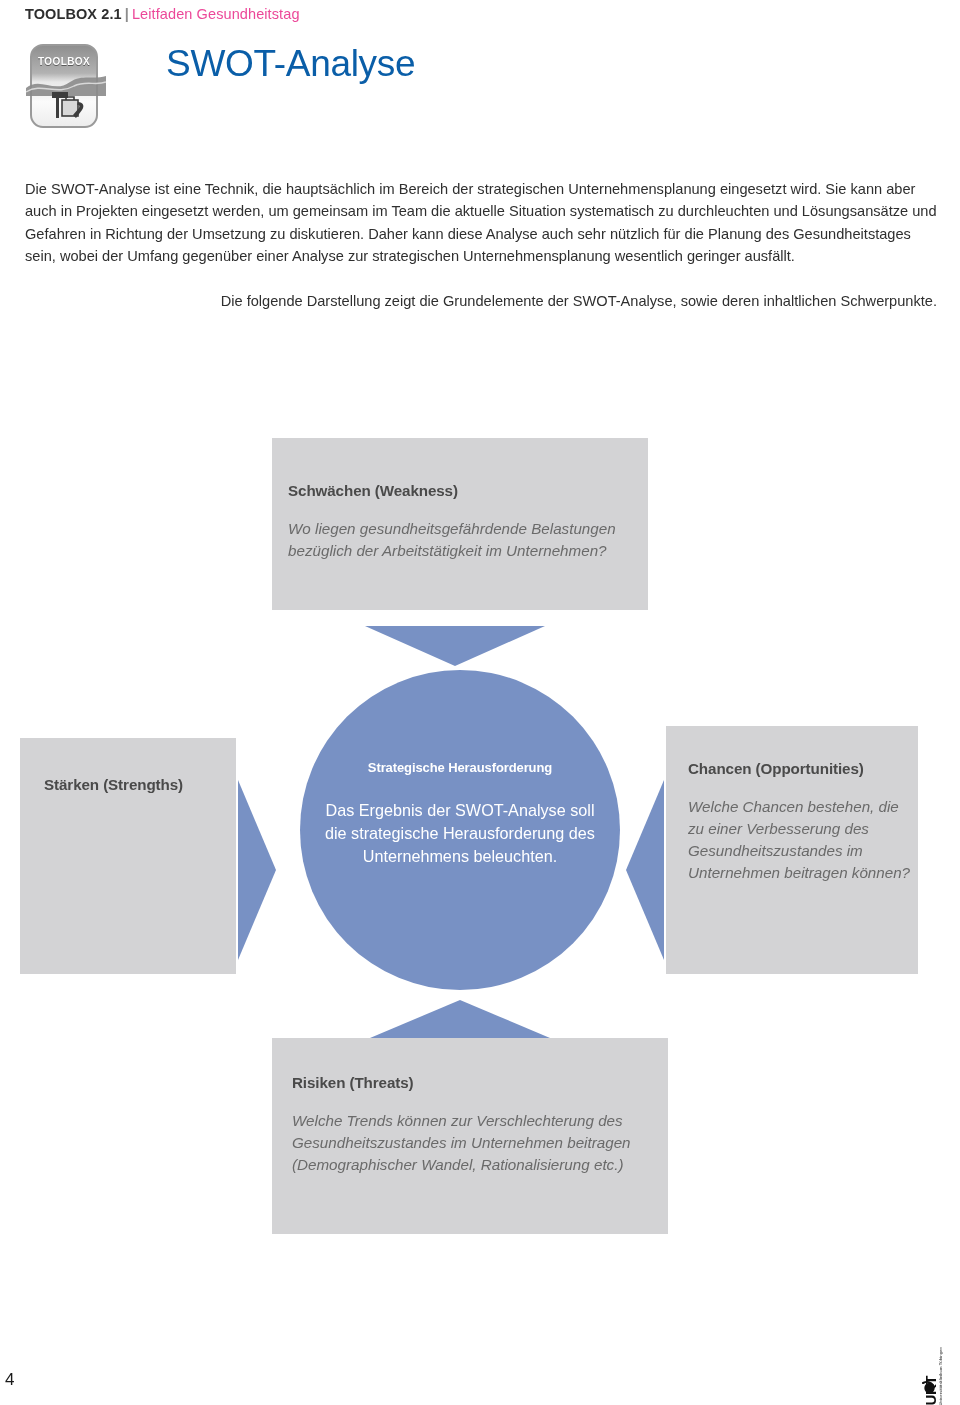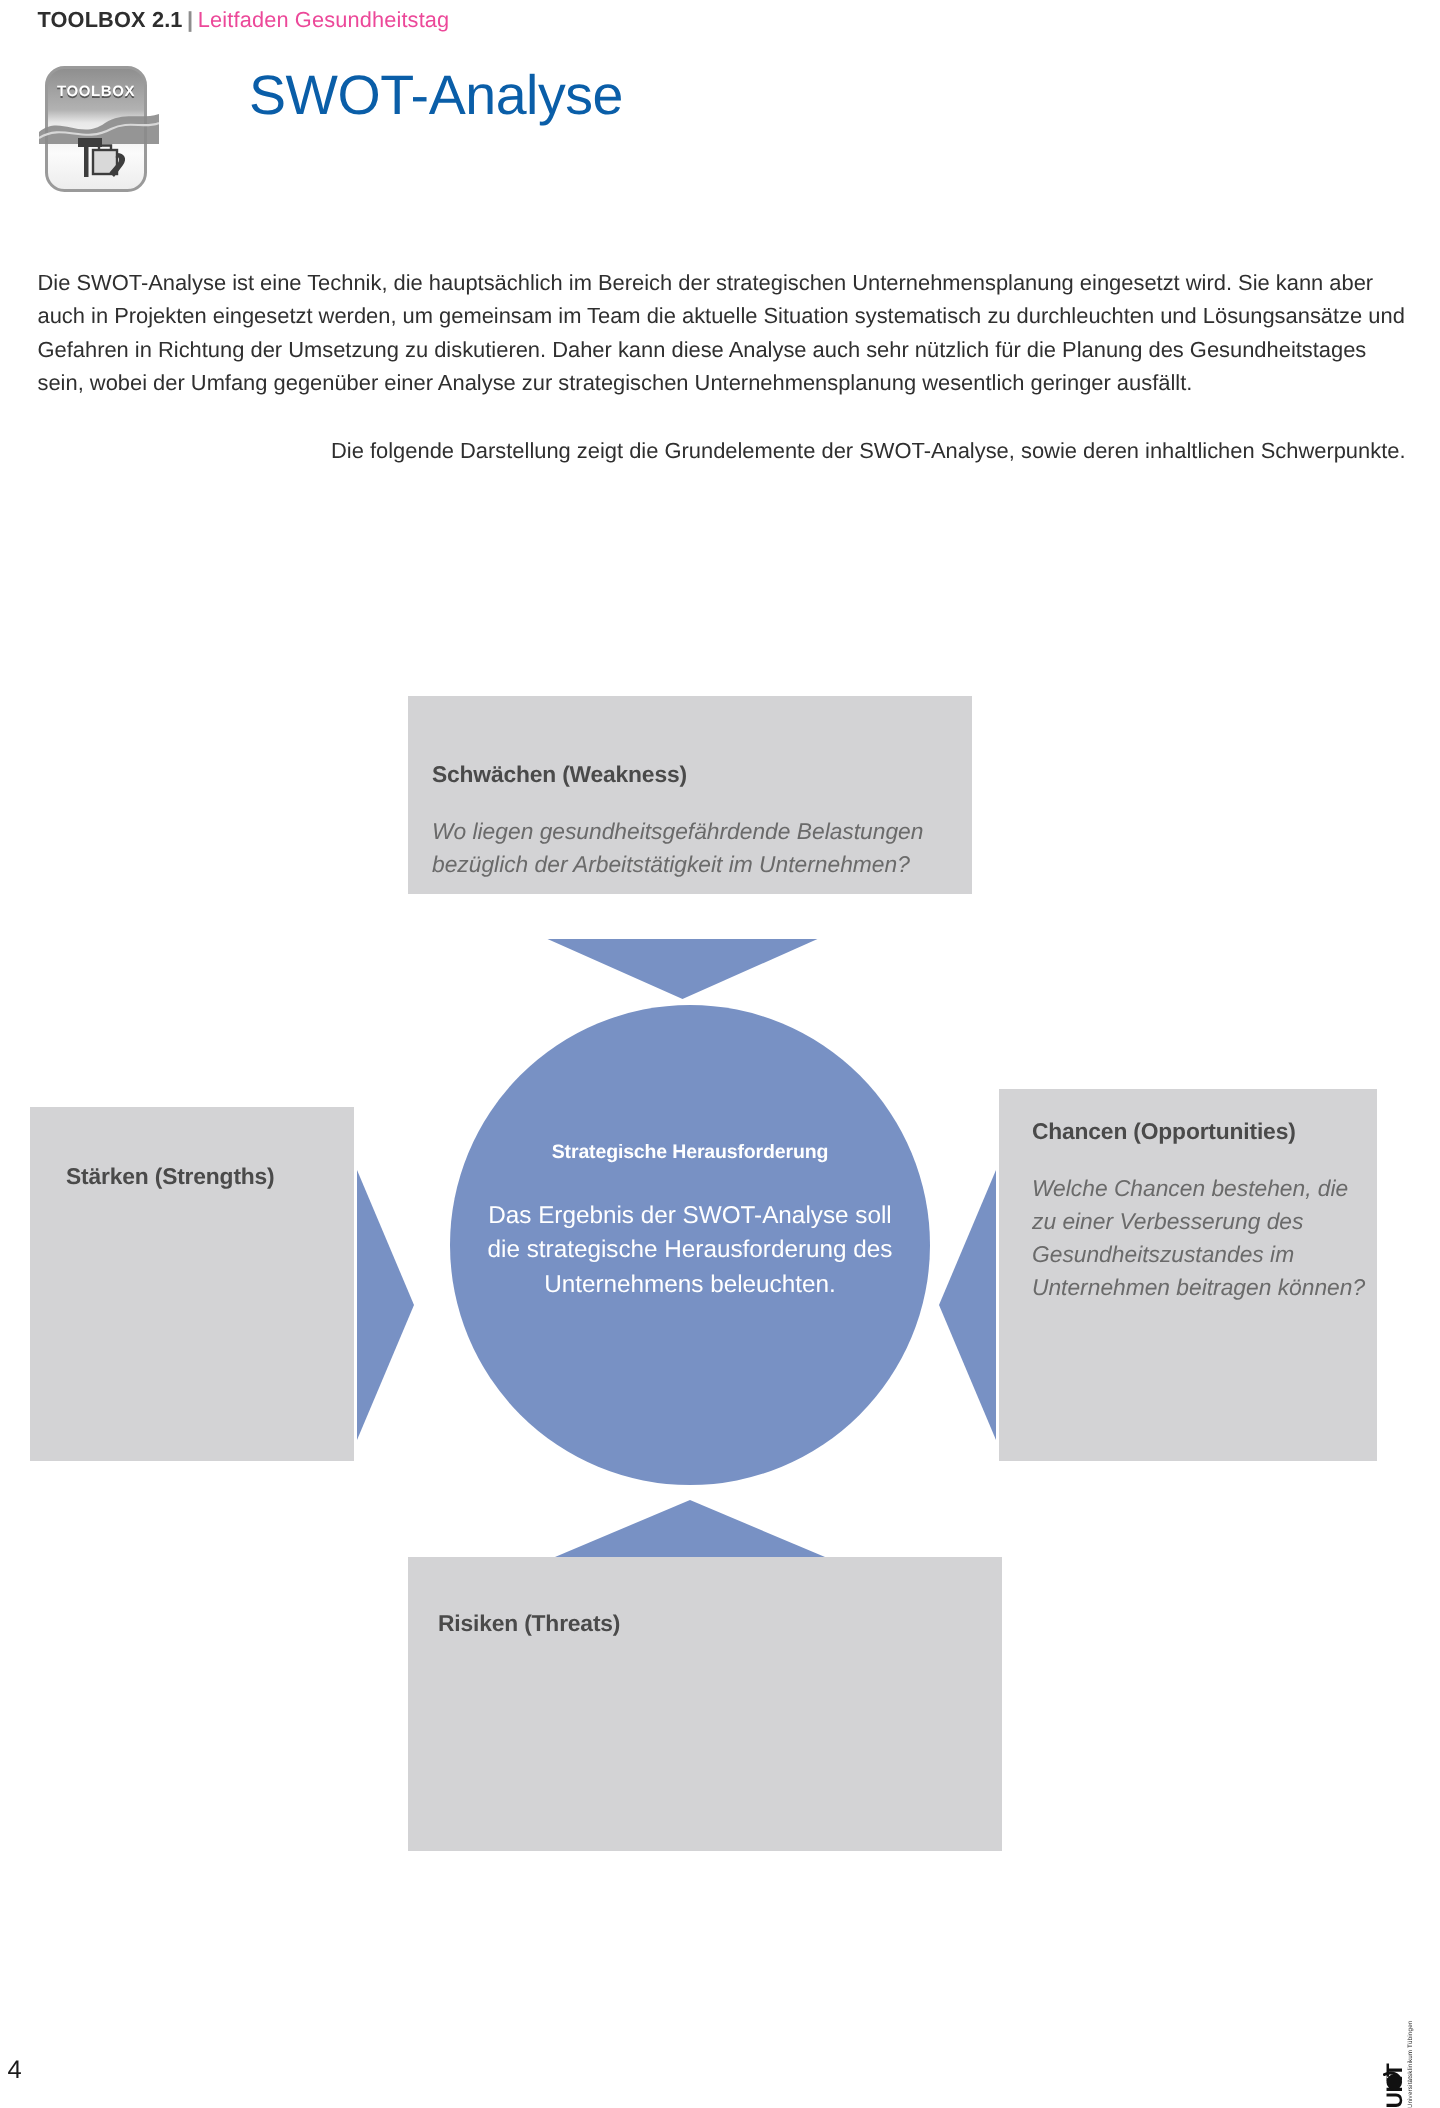--- a/index.html
+++ b/index.html
@@ -131,33 +131,33 @@
   }
   .swot-box .box-text {
     margin-top: 19px;
     font-size: 15.2px;
     line-height: 22px;
     color: #6a6a6a;
     font-style: italic;
   }
 
   .box-weakness {
-    left: 272px; top: 34px;
-    width: 376px; height: 132px;
+    left: 272px; top: 8px;
+    width: 376px; height: 172px;
     padding: 44px 16px 0 16px;
   }
   .box-strengths {
     left: 20px; top: 308px;
     width: 216px; height: 236px;
     padding: 38px 0 0 24px;
   }
   .box-opportunities {
     left: 666px; top: 296px;
     width: 252px; height: 248px;
-    padding: 20px 0 0 22px;
+    padding: 34px 0 0 22px;
   }
   .box-threats {
     left: 272px; top: 608px;
     width: 396px; height: 196px;
     padding: 36px 0 12px 20px;
   }
 
   
   .center-circle {
     position: absolute;
@@ -301,20 +301,21 @@
     <div class="box-title">Stärken (Strengths)</div>
   </div>
 
   <div class="swot-box box-opportunities">
     <div class="box-title">Chancen (Opportunities)</div>
     <div class="box-text">Welche Chancen bestehen, die zu einer Verbesserung des Gesundheitszustandes im Unternehmen beitragen können?</div>
   </div>
 
   <div class="swot-box box-threats">
     <div class="box-title">Risiken (Threats)</div>
+    <div class="box-text">Welche Trends können zur Verschlechterung des Gesundheitszustandes im Unternehmen beitragen (Demographischer Wandel, Rationalisierung etc.)</div>
   </div>
 
   <div class="arrow arrow-down"></div>
   <div class="arrow arrow-up"></div>
   <div class="arrow arrow-right"></div>
   <div class="arrow arrow-left"></div>
 
   <div class="center-circle">
     <div class="cc-title">Strategische Herausforderung</div>
     <div class="cc-text">Das Ergebnis der SWOT-Analyse soll die strategische Herausforderung des Unternehmens beleuchten.</div>

